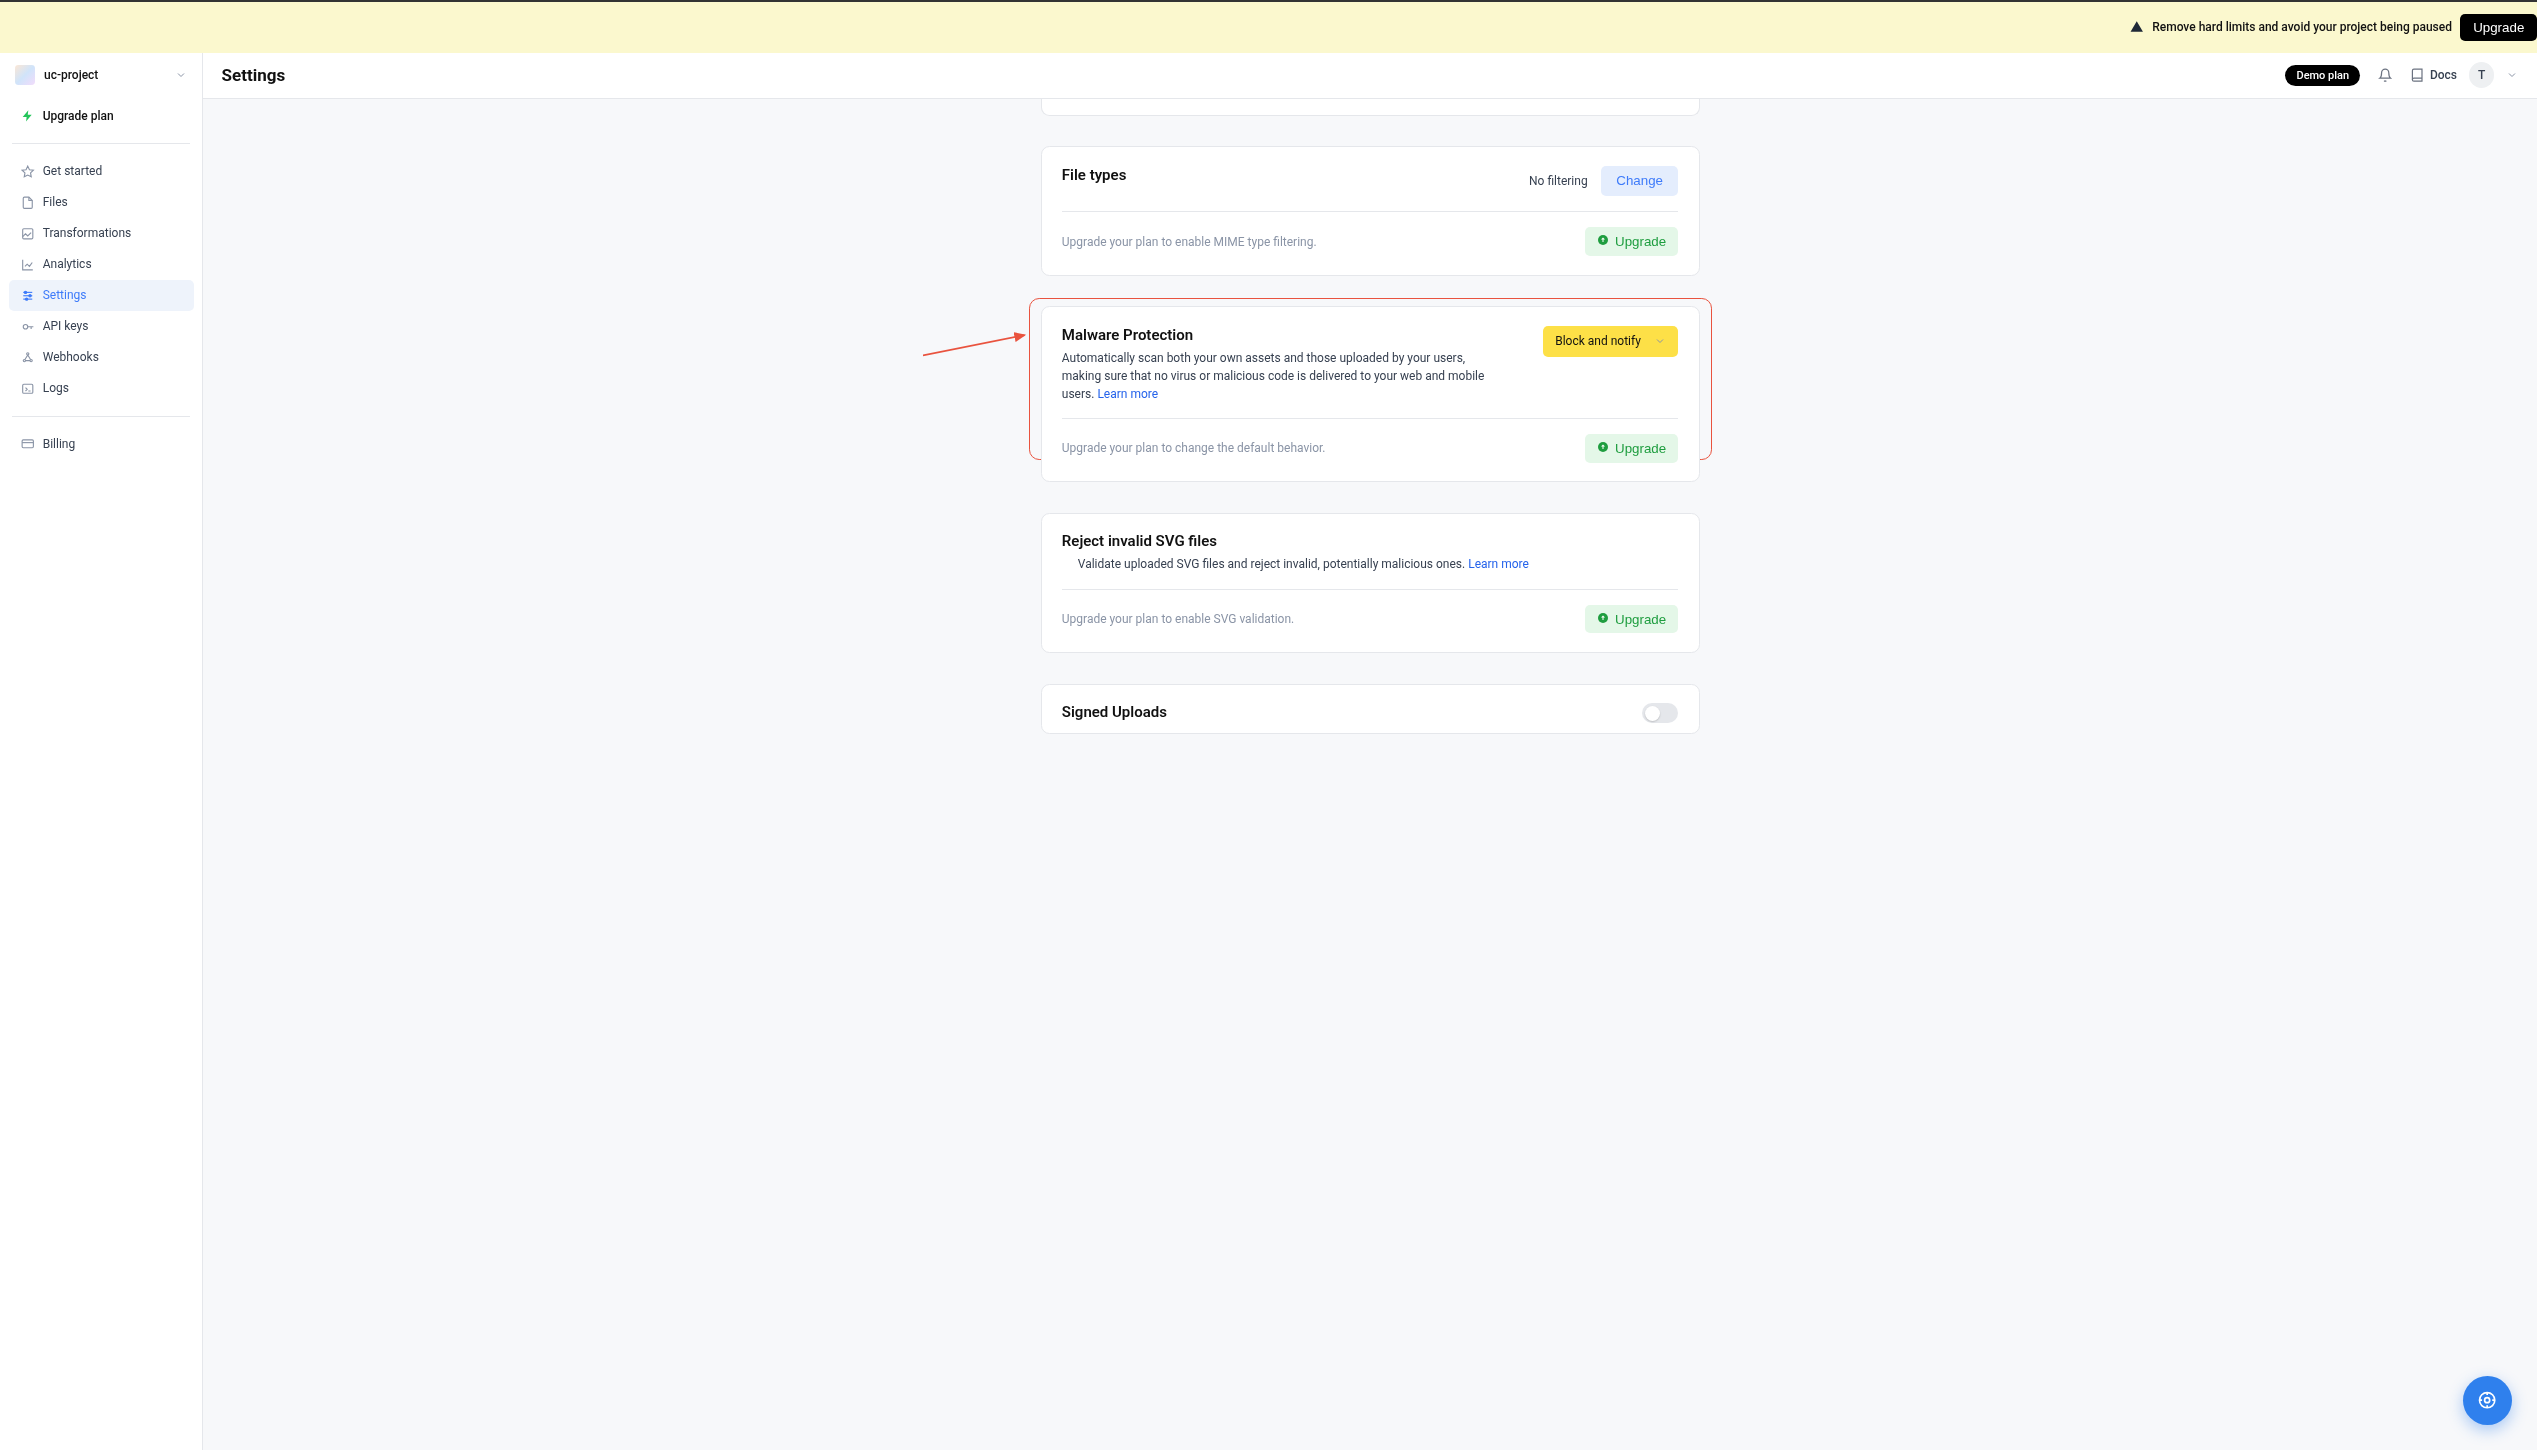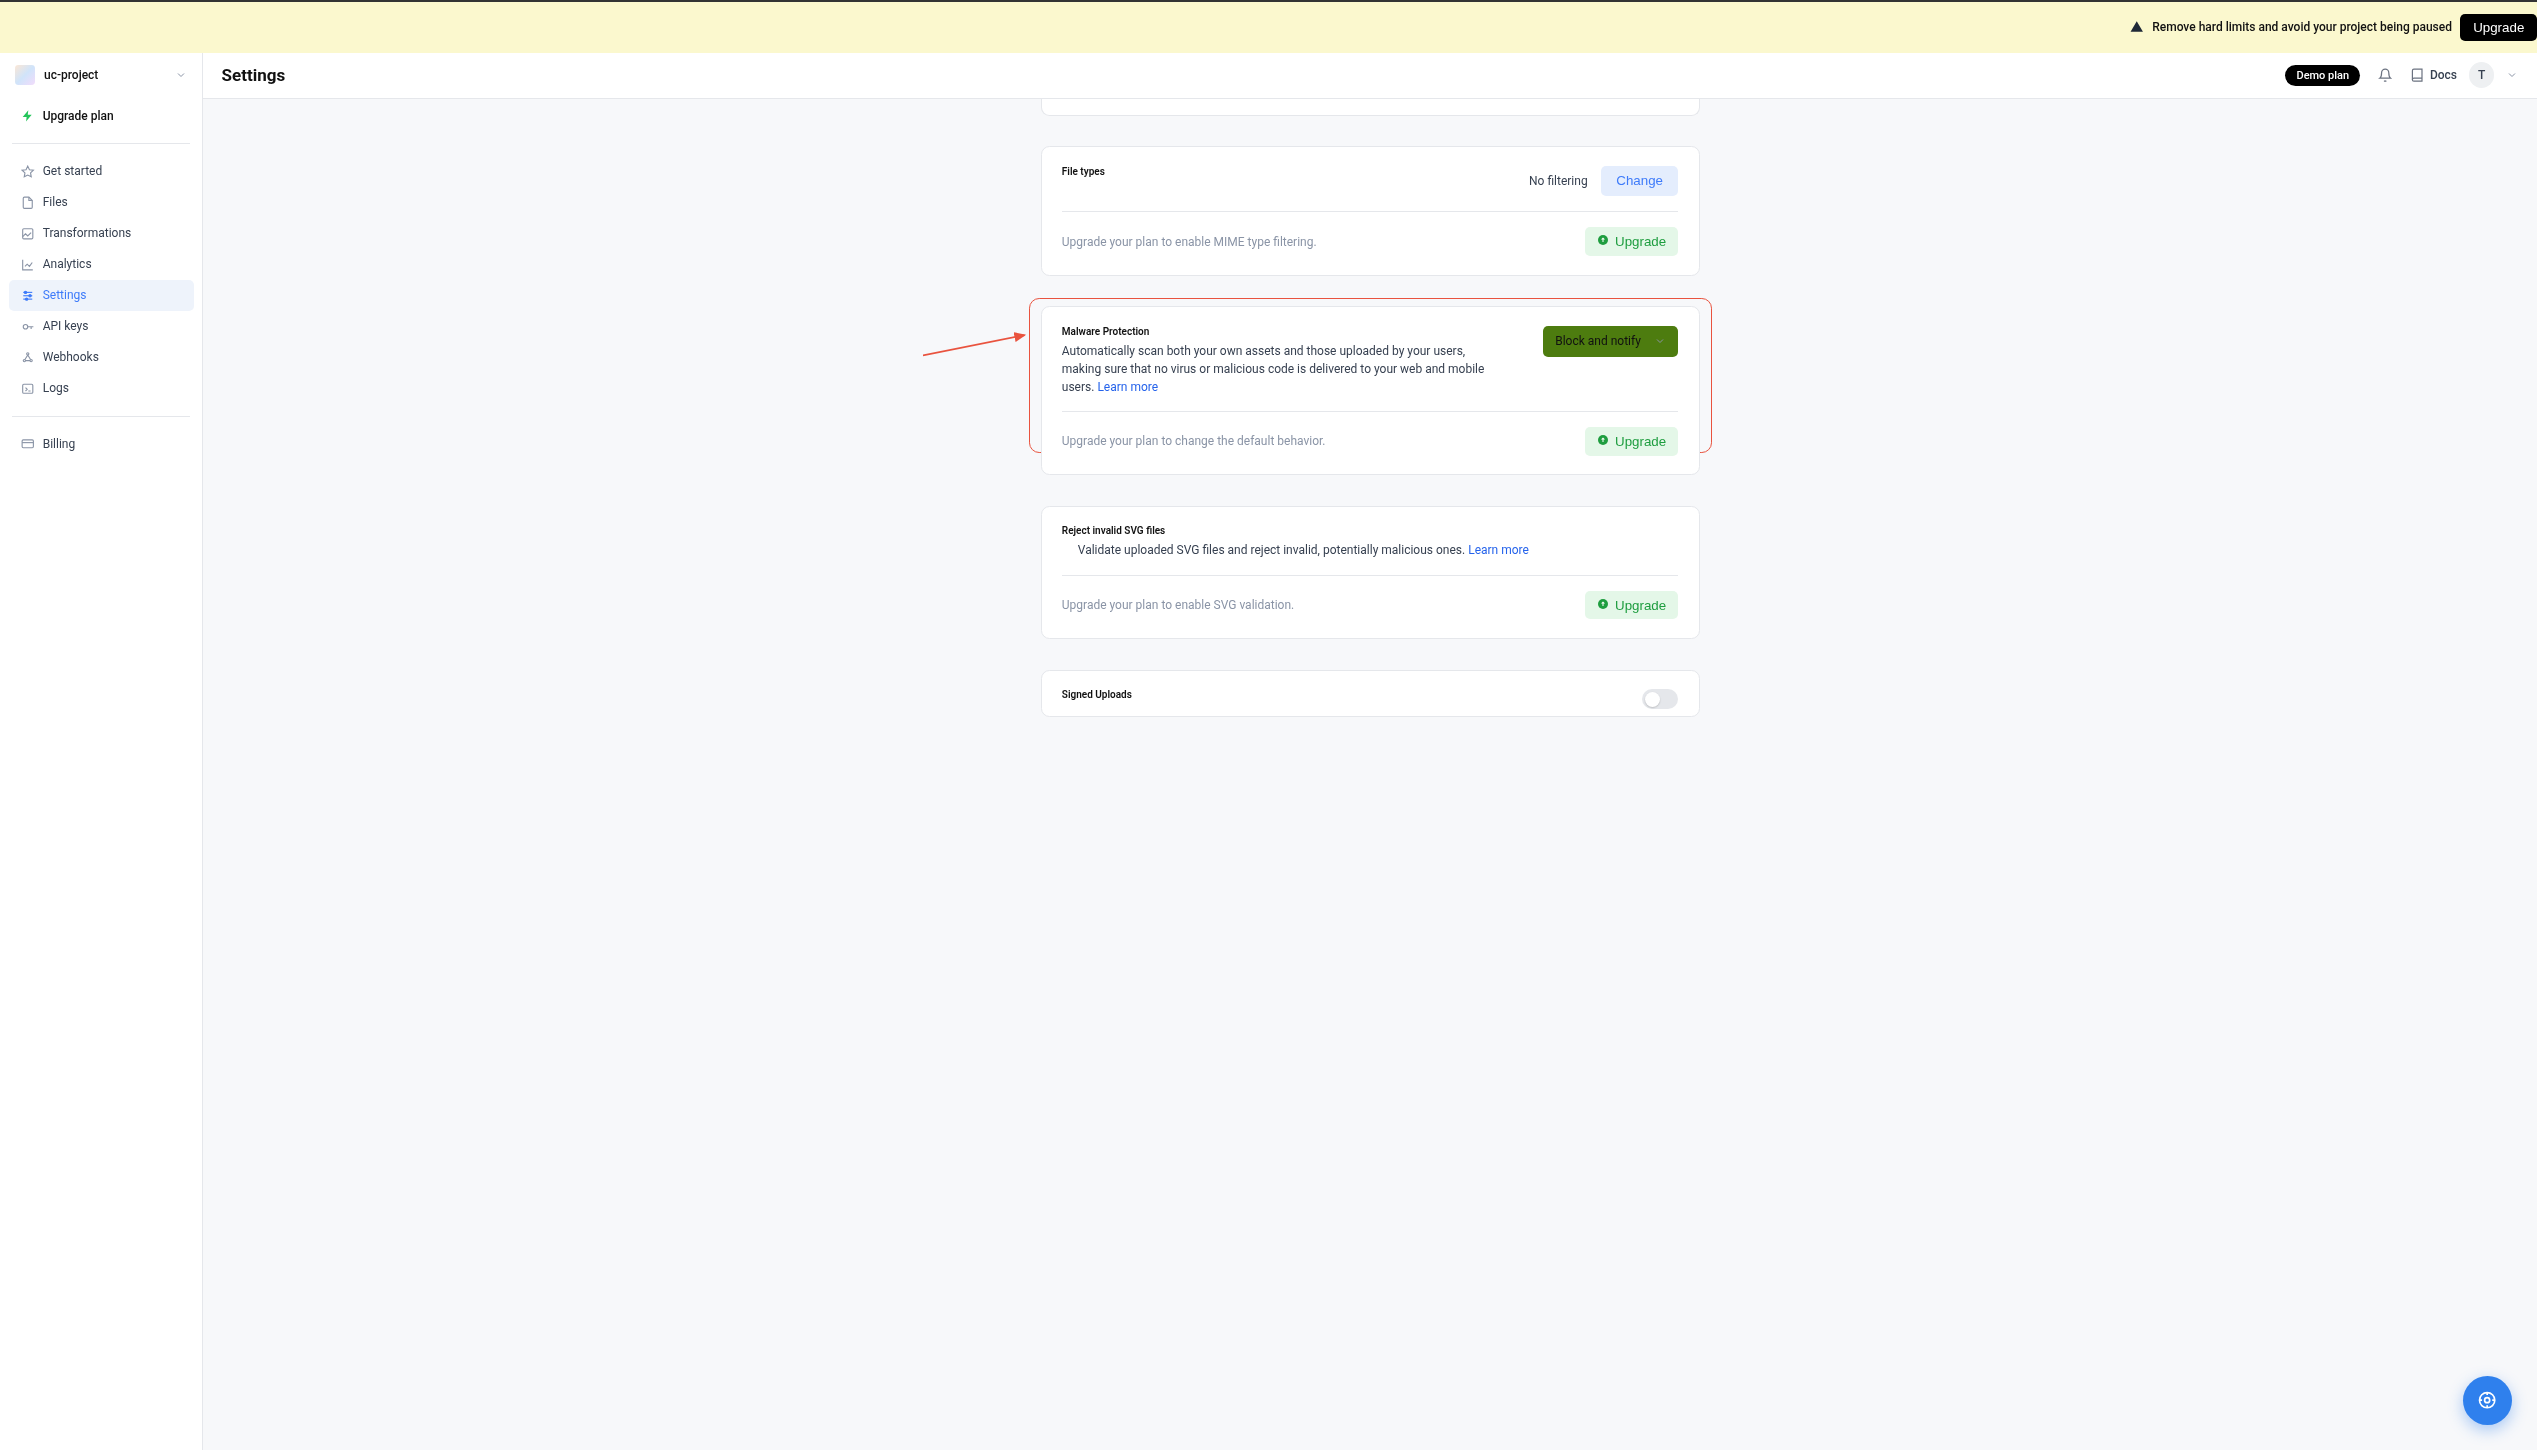--- a/index.html
+++ b/index.html
@@ -131,31 +131,31 @@
     position: absolute; border: 1.7px solid #e9533e; border-radius: 10.2px;
     pointer-events: none;
   }
   .card-head {
     display: flex;
     justify-content: space-between;
     align-items: flex-start;
     gap: 25.4px;
   }
   .card-body { flex: 1; min-width: 0; }
-  .card-title { font-size: 10px; font-weight: 600; color: #111; margin-bottom: 5.1px; }
+  .card-title { font-size: 15px; font-weight: 600; color: #111; margin-bottom: 5.1px; }
   .card-desc { color: #374151; line-height: 1.5; max-width: 389px; }
   .card-desc a, .learn-more { color: #2563eb; text-decoration: none; cursor:pointer; }
   .card-controls { display:flex; align-items:center; gap:13.5px; flex-shrink:0;justify-content:flex-end; }
   .status-text { color: #374151; }
   .btn-change {
     background: #e4edfd; color:#3e7bfa; border:none; border-radius:5.1px;
     padding: 7.6px 15.2px; font-weight: 500; cursor:pointer;
   }
   .select-like {
-    background: #4d7c0f; border:none; border-radius:5.1px;
+    background: #fde047; border:none; border-radius:5.1px;
     padding: 8.5px 12px; min-width: 135px;
     display:flex; align-items:center; justify-content:space-between;
     cursor:pointer; color:#111;
   }
   .card-footer {
     display:flex; align-items:center; justify-content:space-between;
     border-top: 0.8px solid #e5e7eb;
     padding-top: 15.2px;
     margin-top: 15.2px;
   }

